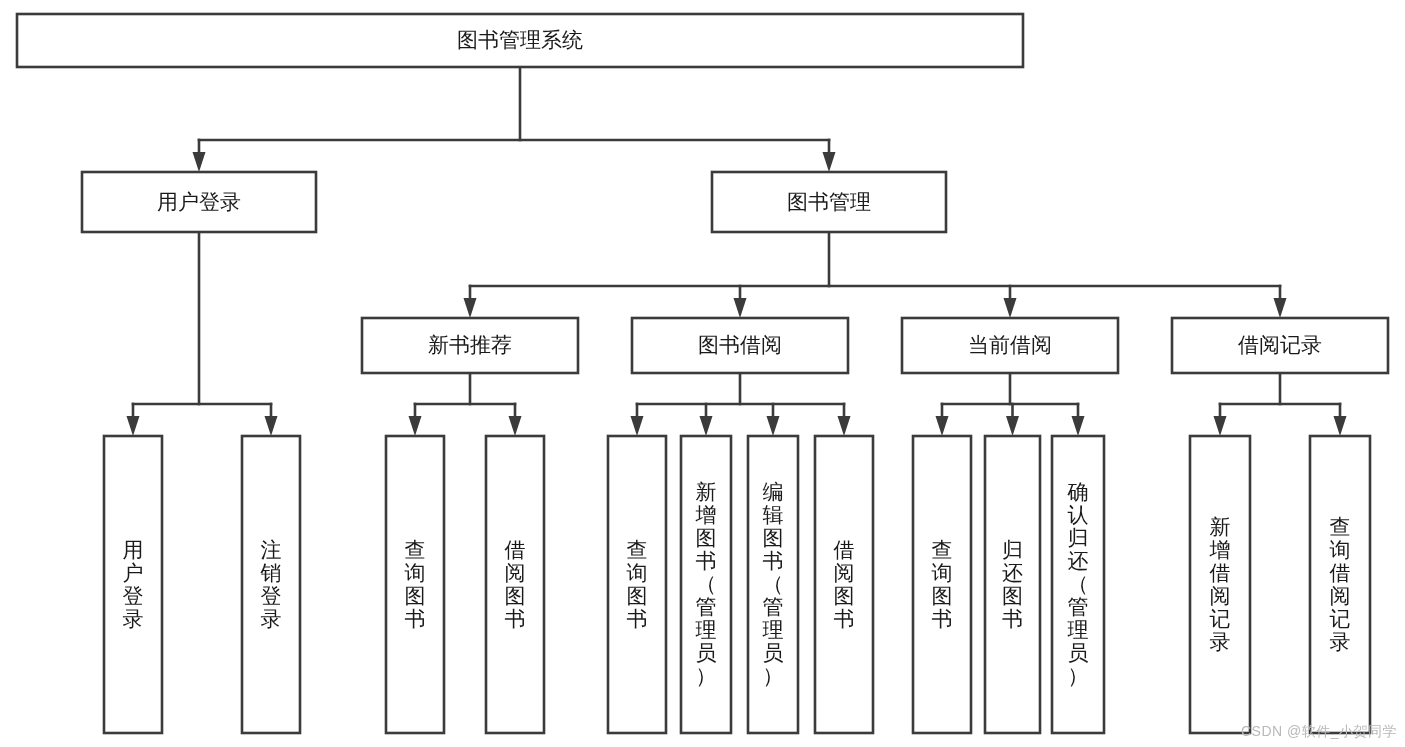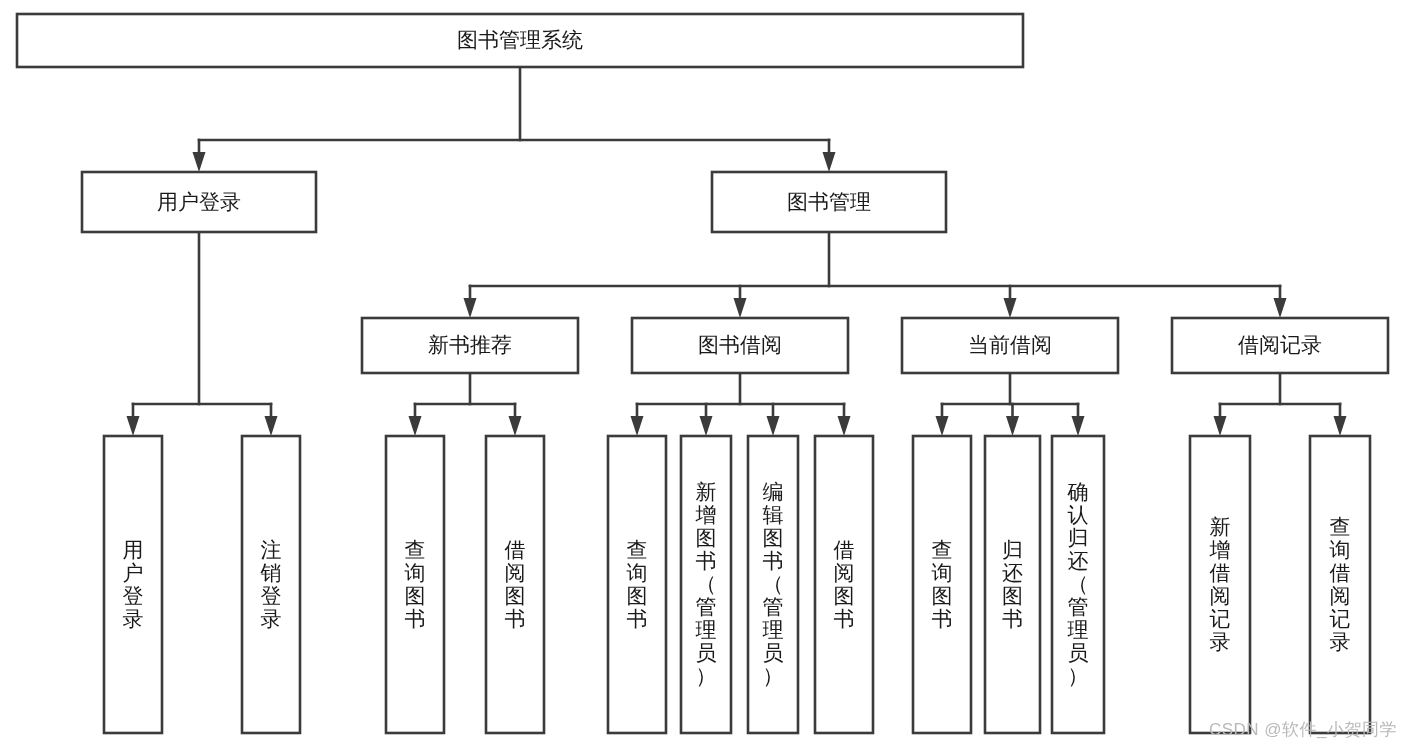--- a/index.html
+++ b/index.html
@@ -54,21 +54,21 @@
     font-size: 21px;
     fill: #1a1a1a;
     text-anchor: middle;
     white-space: pre;
   }
   .watermark {
     position: absolute;
     right: 8px;
     bottom: 6px;
     font-family: "Liberation Sans", "DejaVu Sans", sans-serif;
-    font-size: 17px;
+    font-size: 14px;
     color: #b9b9b9;
     letter-spacing: 0.5px;
     user-select: none;
     pointer-events: none;
   }
 </style>
 </head>
 <body>
 
 <div id="diagram-root">

